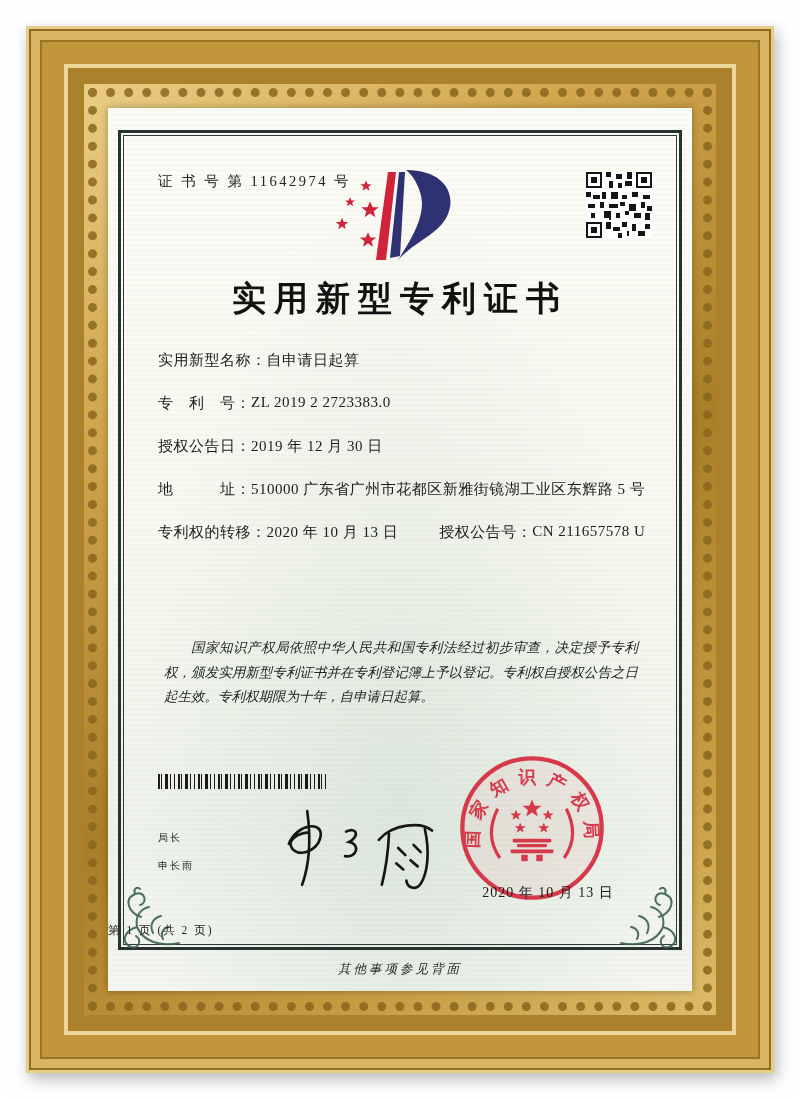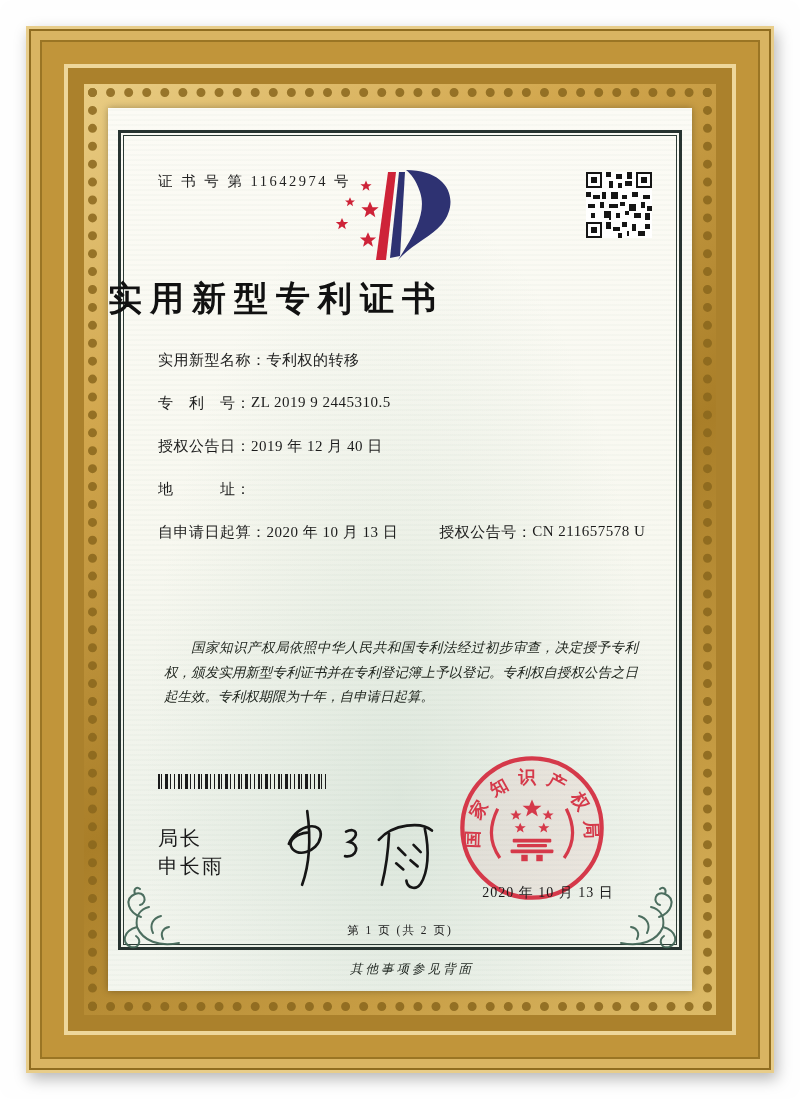--- a/index.html
+++ b/index.html
@@ -23,43 +23,43 @@
      background:repeating-linear-gradient(0deg,rgba(110,150,130,.035) 0 2px,transparent 2px 5px);}
   .cert-border{position:absolute;left:10px;right:10px;top:22px;bottom:41px;border:3px solid #273330;}
   .cert-border .inner-line{position:absolute;inset:2px;border:1px solid #2c3a35;}
   .flourish{position:absolute;width:70px;height:74px;}
   .flourish.fl-left{left:-8px;bottom:-12px;}
   .flourish.fl-right{right:-8px;bottom:-12px;transform:scaleX(-1);}
   
   .cert-no{position:absolute;left:50px;top:64px;font-size:14.5px;letter-spacing:2.5px;color:#222;}
   .logo{position:absolute;left:218px;top:50px;width:148px;height:118px;}
   .qr{position:absolute;left:478px;top:64px;width:66px;height:66px;}
-  .title{position:absolute;left:0;top:168px;width:100%;
+  .title{position:absolute;left:0;top:168px;width:100%;text-align:center;
          font-size:34px;font-weight:bold;letter-spacing:8px;color:#111;}
   .fields{position:absolute;left:50px;right:36px;top:243px;display:flex;flex-direction:column;gap:24px;
           font-size:15px;color:#1c1c1c;letter-spacing:.5px;white-space:nowrap;}
   .frow{display:flex;}
   .flabel{white-space:pre;}
   .fvalue{white-space:pre;}
   .pair2{margin-left:41px;}
   .paras{position:absolute;left:40px;right:38px;top:512px;font-size:13.5px;line-height:1.82;
          color:#20261f;text-align:justify;font-style:italic;}
   .paras p{margin:16px;text-indent:2em;}
   .barcode{position:absolute;left:50px;top:666px;width:168px;height:15px;
      background:repeating-linear-gradient(90deg,#1a1a1a 0 2px,transparent 2px 3px,#1a1a1a 3px 4px,
        transparent 4px 7px,#1a1a1a 7px 10px,transparent 10px 12px,#1a1a1a 12px 13px,transparent 13px 16px,
        #1a1a1a 16px 17px,transparent 17px 20px);}
-  .signer{position:absolute;left:50px;top:716px;font-size:20px;line-height:28px;color:#1c1c1c;letter-spacing:2px;}
+  .signer{position:absolute;left:50px;top:716px;font-size:10px;line-height:28px;color:#1c1c1c;letter-spacing:2px;}
   .signature{position:absolute;left:140px;top:695px;width:235px;height:92px;}
   .seal{position:absolute;left:349px;top:645px;width:150px;height:150px;}
   .seal-date{position:absolute;left:352px;top:776px;width:176px;text-align:center;
              font-size:14px;color:#1a1a1a;letter-spacing:1px;}
-  .page-num{position:absolute;left:0;top:815px;width:100%;text-align:center;font-size:11.5px;
+  .page-num{position:absolute;left:0;top:815px;width:100%;font-size:11.5px;
             letter-spacing:2px;color:#222;}
-  .bottom-note{position:absolute;left:12px;top:853px;width:100%;text-align:center;font-size:12.5px;
+  .bottom-note{position:absolute;left:0;top:853px;width:100%;text-align:center;font-size:12.5px;
             letter-spacing:3px;color:#252c26;font-style:italic;}
 </style>
 </head>
 <body>
 
 <div class="page">
   <div class="frame">
     <div class="bead"></div>
 
     <div class="paper">
@@ -151,35 +151,36 @@
           <rect x="10" y="19" width="1" height="2"></rect>
             <rect x="18" y="26" width="1" height="2"></rect>
         </g>
       </svg>
 
       <div class="title">实用新型专利证书</div>
 
       <div class="fields">
         <div class="frow">
           <span class="flabel">实用新型名称：</span>
-            <span class="fvalue">专利权的转移</span>
+            <span class="fvalue">自申请日起算</span>
         </div>
         <div class="frow">
           <span class="flabel">专　利　号：</span>
-            <span class="fvalue">ZL 2019 9 2445310.5</span>
+            <span class="fvalue">ZL 2019 2 2723383.0</span>
         </div>
         <div class="frow">
           <span class="flabel">授权公告日：</span>
-            <span class="fvalue">2019 年 12 月 40 日</span>
+            <span class="fvalue">2019 年 12 月 30 日</span>
         </div>
         <div class="frow">
           <span class="flabel">地　　　址：</span>
-        </div>
-        <div class="frow">
-          <span class="flabel">自申请日起算：</span>
+            <span class="fvalue">510000 广东省广州市花都区新雅街镜湖工业区东辉路 5 号</span>
+        </div>
+        <div class="frow">
+          <span class="flabel">专利权的转移：</span>
             <span class="fvalue">2020 年 10 月 13 日</span>
           <span class="flabel pair2">授权公告号：</span>
             <span class="fvalue">CN 211657578 U</span>
         </div>
       </div>
 
       <div class="paras">
         <p>国家知识产权局依照中华人民共和国专利法经过初步审查，决定授予专利权，颁发实用新型专利证书并在专利登记簿上予以登记。专利权自授权公告之日起生效。专利权期限为十年，自申请日起算。</p>
       </div>
 

